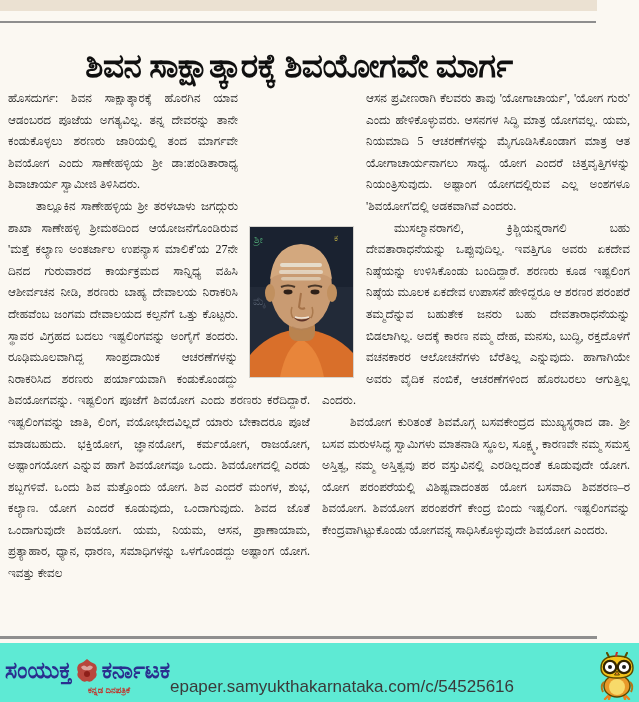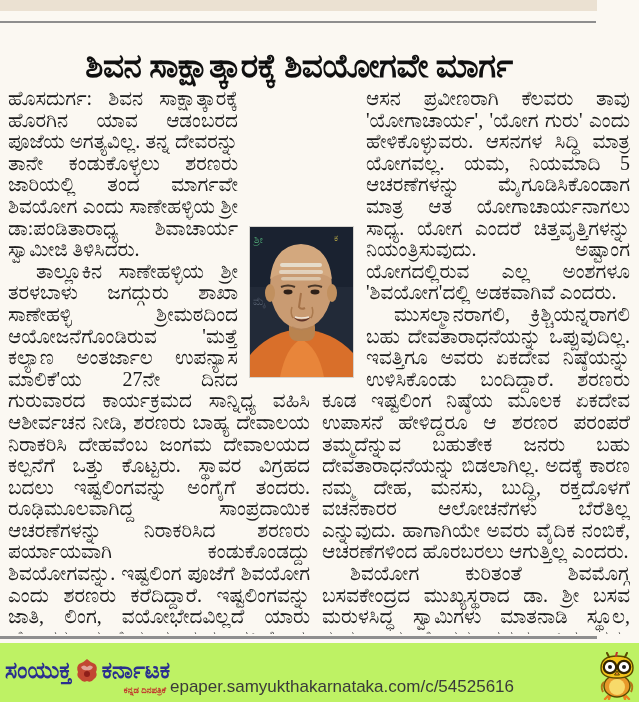--- a/index.html
+++ b/index.html
@@ -27,55 +27,54 @@
     text-align:center;
     font-family:"Liberation Serif","DejaVu Serif",serif;
     font-size:33px;font-weight:bold;color:#101010;
     letter-spacing:-0.5px;
     white-space:nowrap;overflow:hidden;
   }
   .col{
     position:absolute;top:88px;height:546px;overflow:hidden;
     text-align:justify;
     font-family:"Liberation Serif","DejaVu Serif",serif;
-    font-size:20px;line-height:21.6px;color:#1b1b1b;
+    font-size:12px;line-height:21.6px;color:#1b1b1b;
   }
   .col-left{left:8px;width:302px;}
   .col-right{left:322px;width:308px;}
   .col p{margin:0;}
   .col p.indent{text-indent:28px;}
   .spacer-r{float:right;width:64px;height:152px;margin-top:139px;margin-left:8px;}
   .spacer-l{float:left;width:36px;height:152px;margin-top:139px;margin-right:8px;}
   .photo{
     position:absolute;left:250px;top:227px;width:103px;height:150px;
     box-shadow:0 0 0 1px rgba(0,0,0,0.15);
     background:#0369a1;
   }
   .bottom-rule-a{
     position:absolute;left:0;top:636px;width:597px;height:3px;background:#8f8f8f;
   }
   .bottom-rule-b{
     position:absolute;left:0;top:650px;width:639px;height:1px;background:#cfcfcf;
   }
   .footer{
-    position:absolute;left:0;top:643px;width:639px;height:59px;background:#bef264;
+    position:absolute;left:0;top:643px;width:639px;height:59px;background:#5eead4;
   }
   .logo{
     position:absolute;left:5px;top:14px;
     display:flex;align-items:center;gap:2px;
     cursor:pointer;
   }
   .logo-word{
     font-family:"Liberation Serif","DejaVu Serif",serif;
     font-size:23px;font-weight:bold;color:#2a2f8f;
     white-space:nowrap;
   }
   .logo-tagline{
     position:absolute;left:88px;top:42px;width:78px;
-    text-align:right;
     font-size:8.5px;color:#c2342c;font-weight:bold;
     white-space:nowrap;
   }
   .footer-date{
     position:absolute;left:170px;top:12px;
     font-family:"DejaVu Sans Mono","Liberation Mono",monospace;
     font-size:17px;color:#3a3a3a;white-space:nowrap;
   }
   .footer-url{
     position:absolute;left:170px;top:34px;

